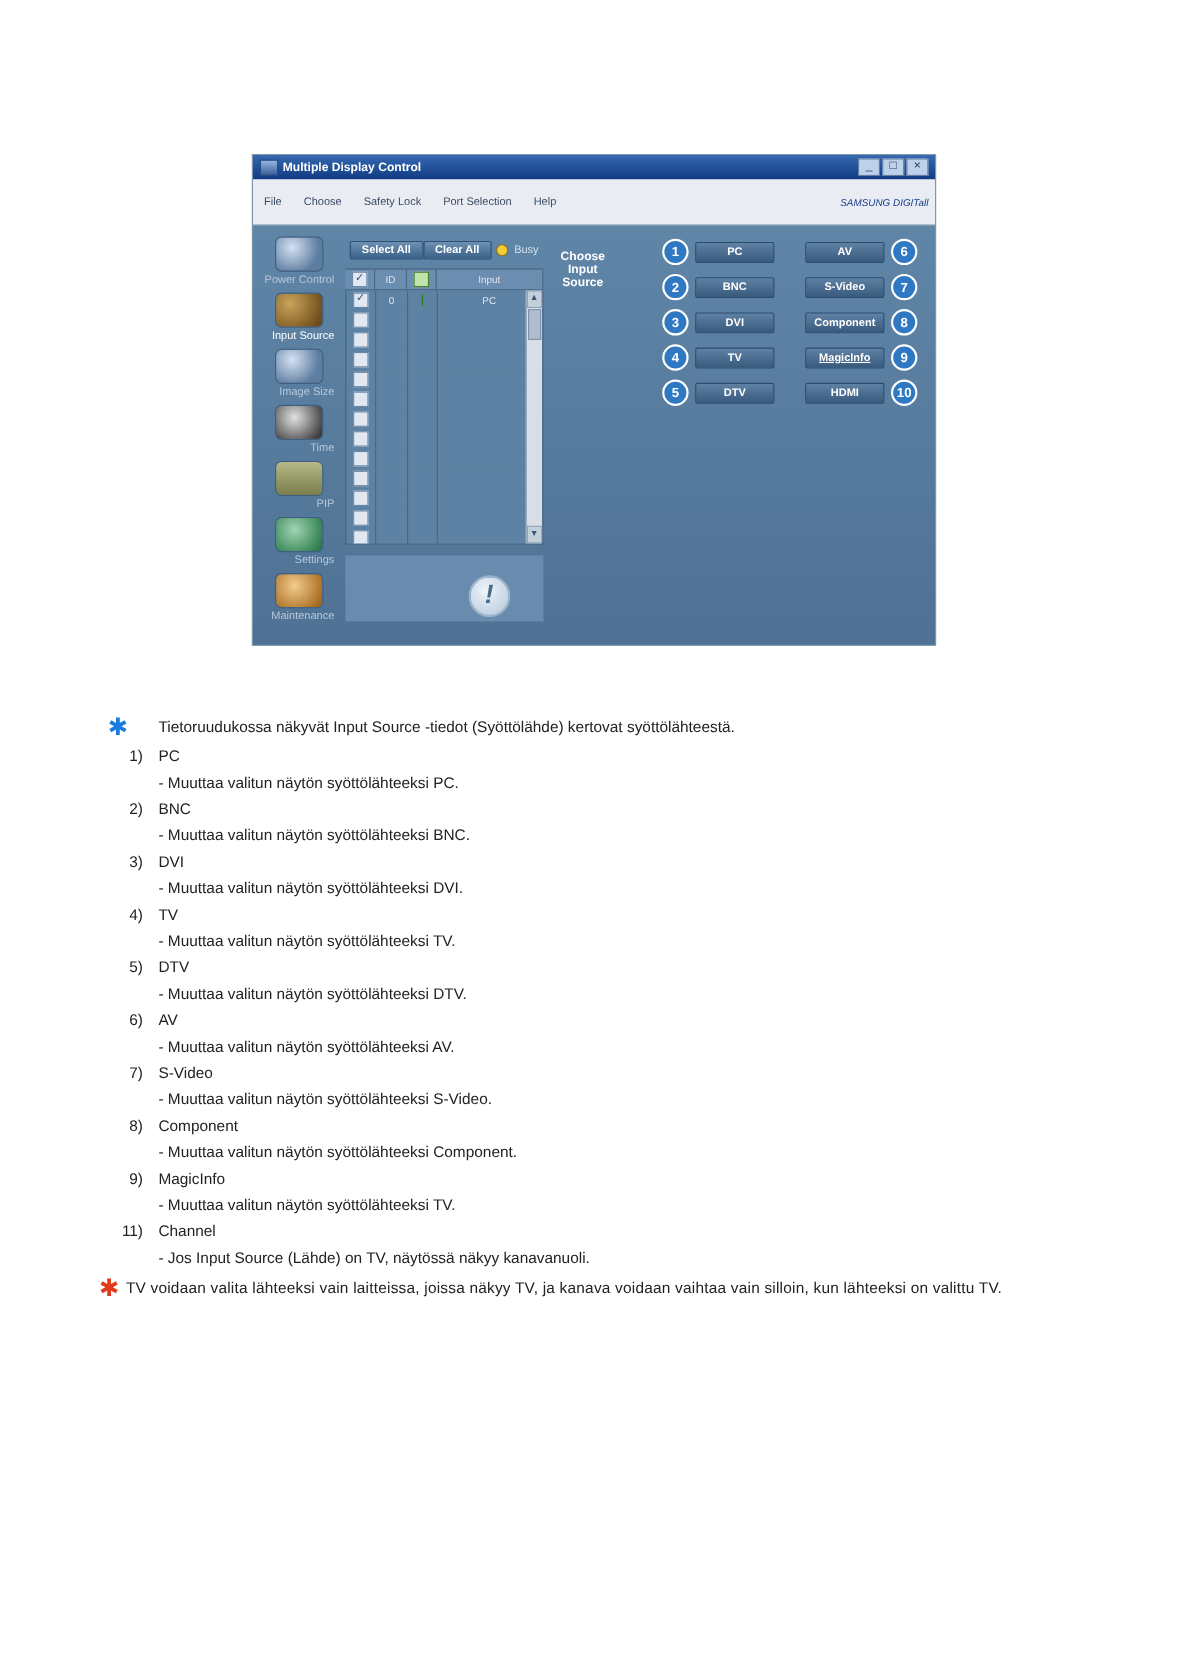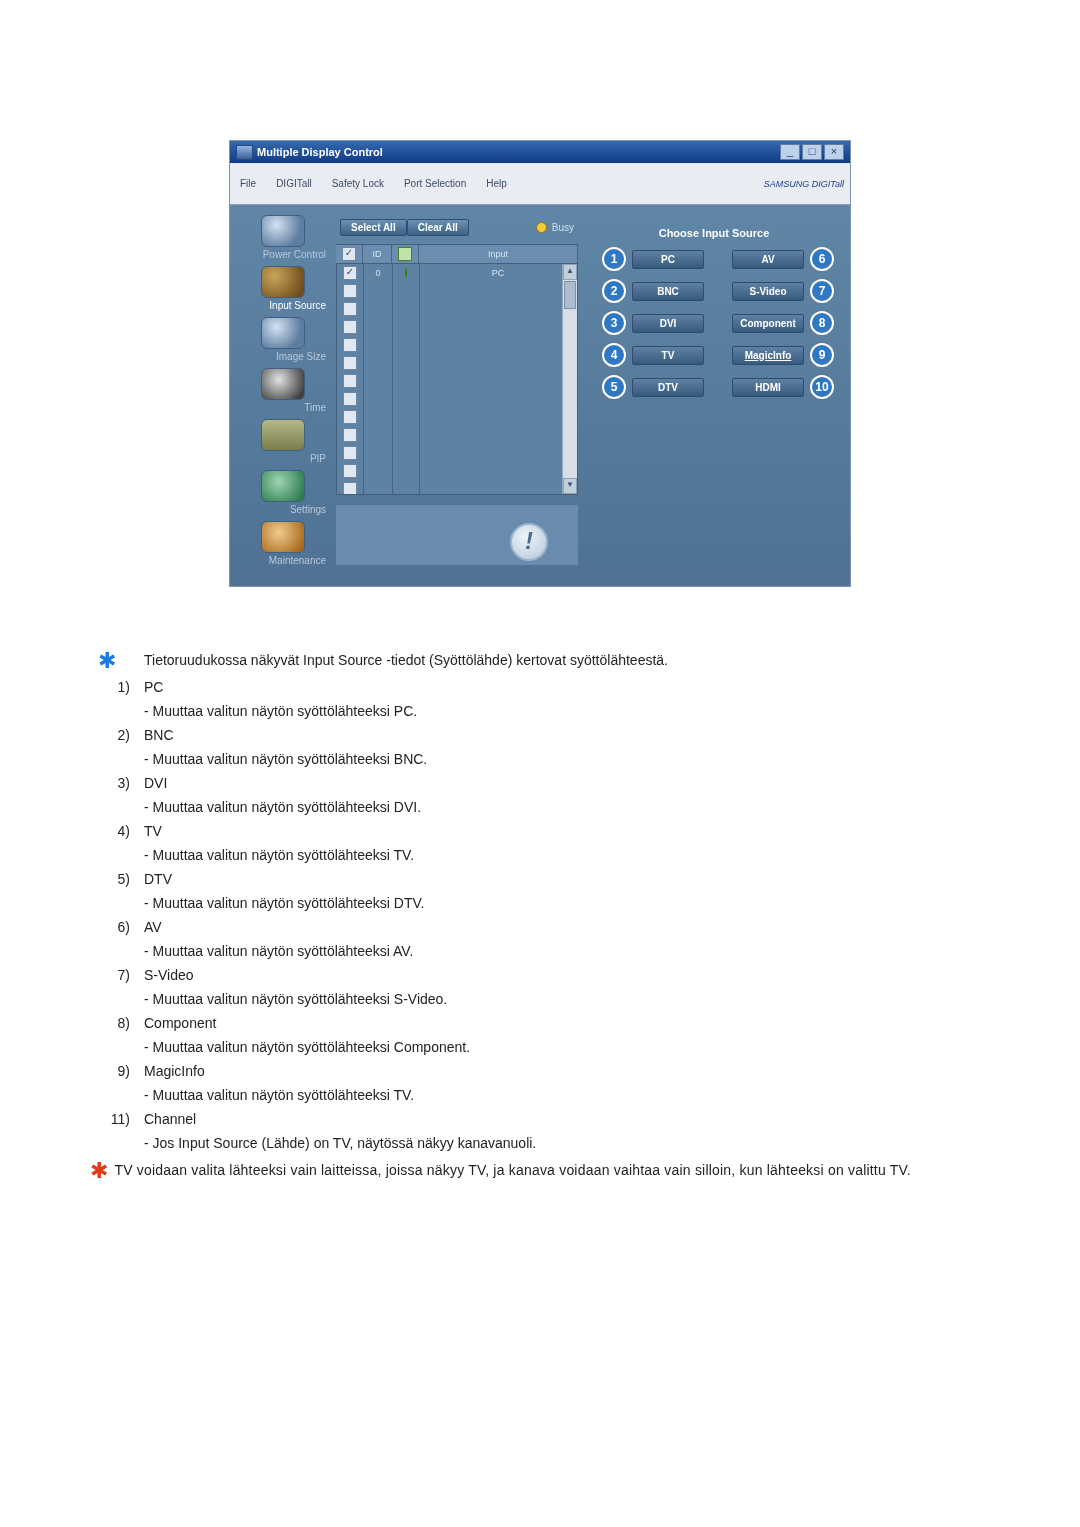--- a/index.html
+++ b/index.html
@@ -170,21 +170,21 @@
     display:block;
   }
   .chk.checked::after{content:"✓";display:block;font-size:10px;color:#2a4e75;line-height:10px;text-align:center;}
   .chk.flag{ background:#bfe3a8;border-color:#4a7d30; }
 
   .greendot{width:9px;height:9px;border-radius:50%;background:#6bd05a;border:1px solid #2e7d20;margin:auto;}
 
   .right {
     flex: 1;
     padding: 2px 6px 2px 6px;
-    display:flex;flex-direction:column;
+    display:flex;flex-direction:row;gap:44px;
   }
   .panel-title{
     text-align:center;color:#fff;font-weight:bold;font-size:11px;
     padding:10px 0 8px 0;
   }
   .sources {
     display:flex;gap:28px;padding-left:8px;
   }
   .src-col{display:flex;flex-direction:column;gap:8px;}
   .src-row{display:flex;align-items:center;gap:6px;}
@@ -239,21 +239,21 @@
     <div class="titlebar">
       <span class="ticon"></span>
       <span class="title">Multiple Display Control</span>
       <span class="winbtn">_</span>
       <span class="winbtn">□</span>
       <span class="winbtn">×</span>
     </div>
 
     <div class="menubar">
       <span class="menuitem">File</span>
-      <span class="menuitem">DIGITall</span>
+      <span class="menuitem">Choose</span>
       <span class="menuitem">Safety Lock</span>
       <span class="menuitem">Port Selection</span>
       <span class="menuitem">Help</span>
       <span class="brand">SAMSUNG DIGITall</span>
     </div>
 
     <div class="workarea">
 
       <div class="nav">
         <div class="nav-item">

